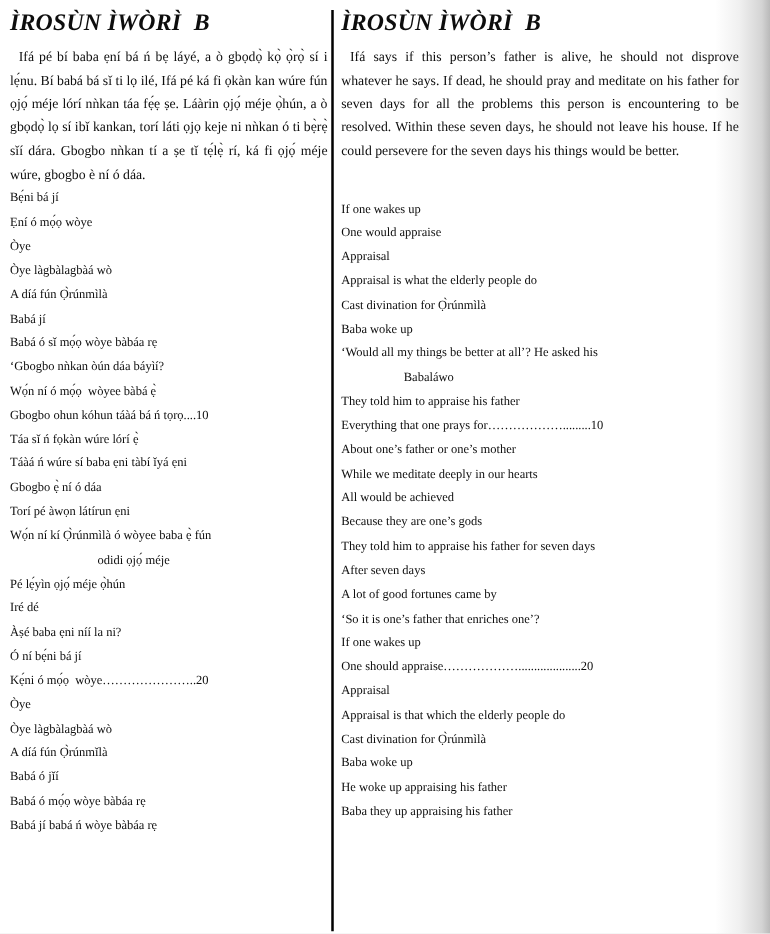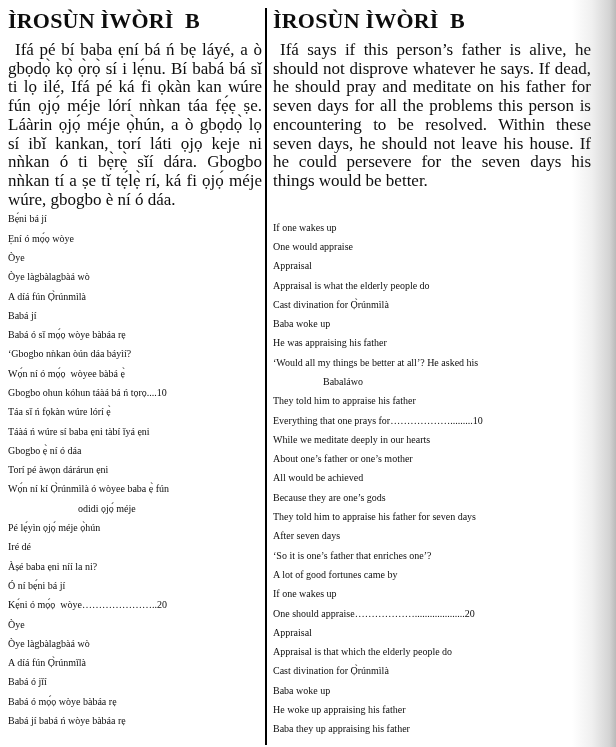--- a/index.html
+++ b/index.html
@@ -9,28 +9,29 @@
     background:#ffffff;
     color:#0d0d0d;
     font-family:"Liberation Serif", serif;
     overflow:hidden;
   }
   .column { position:absolute; top:6px; }
   .col-left  { left:8px;   width:254px; }
   .col-right { left:273px; width:318px; }
   .col-title {
     font-weight:bold;
-    font-size:22px;
+    font-size:19px;
     white-space:pre;
     margin:2px 0 7px 0;
     letter-spacing:0.2px;
+    font-style:italic;
   }
   .intro {
     margin:0;
-    font-size:17px;
+    font-size:11px;
     line-height:18.7px;
     text-align:justify;
     text-indent:7px;
   }
   .verse { }
   .verse-left  { }
   .verse-right { margin-top:27px; }
   .vline {
     font-size:10px;
     line-height:19.3px;
@@ -71,21 +72,21 @@
       <div class="vline">Òye làgbàlagbàá wò</div>
       <div class="vline">A díá fún Ọ̀rúnmìlà</div>
       <div class="vline">Babá jí</div>
       <div class="vline">Babá ó sǐ mọ́ọ wòye bàbáa rẹ</div>
       <div class="vline">‘Gbogbo nǹkan òún dáa báyìí?</div>
       <div class="vline">Wọ́n ní ó mọ́ọ  wòyee bàbá ẹ̀</div>
       <div class="vline">Gbogbo ohun kóhun táàá bá ń tọrọ....10</div>
       <div class="vline">Táa sǐ ń fọkàn wúre lórí ẹ̀</div>
       <div class="vline">Táàá ń wúre sí baba ẹni tàbí ǐyá ẹni</div>
       <div class="vline">Gbogbo ẹ̀ ní ó dáa</div>
-      <div class="vline">Torí pé àwọn dárárun ẹni</div>
+      <div class="vline">Torí pé àwọn látírun ẹni</div>
       <div class="vline">Wọ́n ní kí Ọ̀rúnmìlà ó wòyee baba ẹ̀ fún</div>
       <div class="vline indent-l">odidi ọjọ́ méje</div>
       <div class="vline">Pé lẹ́yìn ọjọ́ méje ọ̀hún</div>
       <div class="vline">Iré dé</div>
       <div class="vline">Àṣé baba ẹni níí la ni?</div>
       <div class="vline">Ó ní bẹ́ni bá jí</div>
       <div class="vline">Kẹ́ni ó mọ́ọ  wòye…………………..20</div>
       <div class="vline">Òye</div>
       <div class="vline">Òye làgbàlagbàá wò</div>
       <div class="vline">A díá fún Ọ̀rúnmǐlà</div>
@@ -100,33 +101,32 @@
   <div class="column col-right">
     <div class="col-title">ÌROSÙN ÌWÒRÌ  B</div>
     <p class="intro">Ifá says if this person’s father is alive, he should not disprove whatever he says. If dead, he should pray and meditate on his father for seven days for all the problems this person is encountering to be resolved. Within these seven days, he should not leave his house. If he could persevere for the seven days his things would be better.</p>
     <div class="verse verse-right">
       <div class="vline">If one wakes up</div>
       <div class="vline">One would appraise</div>
       <div class="vline">Appraisal</div>
       <div class="vline">Appraisal is what the elderly people do</div>
       <div class="vline">Cast divination for Ọ̀rúnmìlà</div>
       <div class="vline">Baba woke up</div>
-      <div class="vline">He was appraising his father</div>
       <div class="vline">‘Would all my things be better at all’? He asked his</div>
       <div class="vline indent-r">Babaláwo</div>
       <div class="vline">They told him to appraise his father</div>
       <div class="vline">Everything that one prays for……………….........10</div>
+      <div class="vline">About one’s father or one’s mother</div>
       <div class="vline">While we meditate deeply in our hearts</div>
-      <div class="vline">About one’s father or one’s mother</div>
       <div class="vline">All would be achieved</div>
       <div class="vline">Because they are one’s gods</div>
       <div class="vline">They told him to appraise his father for seven days</div>
       <div class="vline">After seven days</div>
+      <div class="vline">A lot of good fortunes came by</div>
       <div class="vline">‘So it is one’s father that enriches one’?</div>
-      <div class="vline">A lot of good fortunes came by</div>
       <div class="vline">If one wakes up</div>
       <div class="vline">One should appraise………………....................20</div>
       <div class="vline">Appraisal</div>
       <div class="vline">Appraisal is that which the elderly people do</div>
       <div class="vline">Cast divination for Ọ̀rúnmìlà</div>
       <div class="vline">Baba woke up</div>
       <div class="vline">He woke up appraising his father</div>
       <div class="vline">Baba they up appraising his father</div>
     </div>
   </div>

